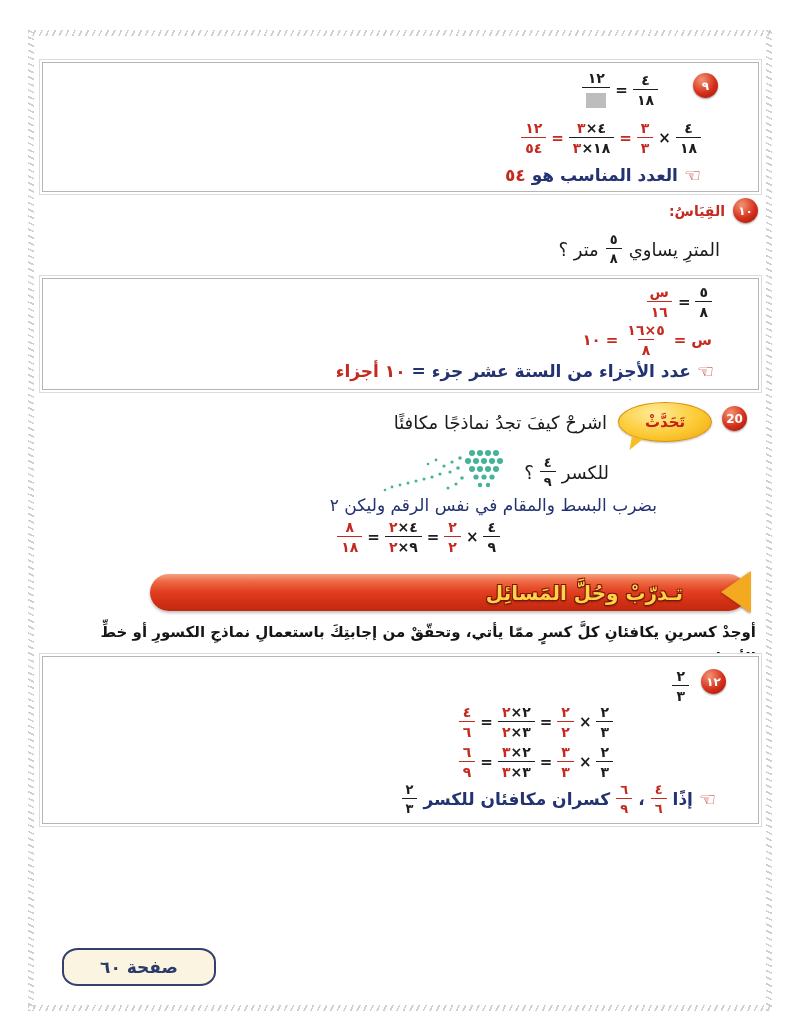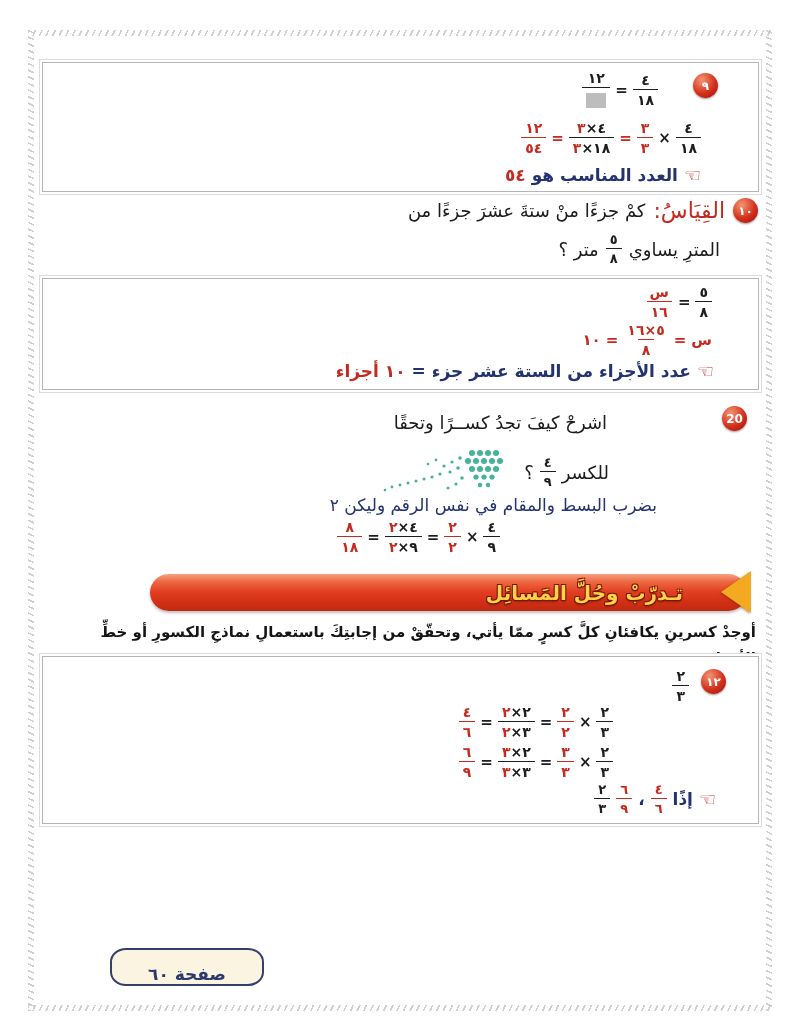--- a/index.html
+++ b/index.html
@@ -48,22 +48,22 @@
           font-size:20px;font-weight:800;color:#ffd24a;letter-spacing:1px;
           text-shadow:1px 1px 0 #7c1605,-1px 1px 0 #7c1605,1px -1px 0 #7c1605,-1px -1px 0 #7c1605,0 2px 2px rgba(0,0,0,.3);}
   .banner-arrow{position:absolute;right:-4px;top:-3px;width:0;height:0;
           border-top:21px solid transparent;border-bottom:21px solid transparent;
           border-right:30px solid #f3aa21;filter:drop-shadow(-1px 1px 1px rgba(120,40,0,.5));}
   .instruction{position:absolute;left:44px;right:44px;top:620px;direction:rtl;text-align:right;
           font-size:15px;font-weight:700;color:#151515;line-height:1.7;}
   .instruction .ref{color:#c52a21;font-size:13px;font-weight:700;}
   .page-badge{position:absolute;left:62px;top:948px;width:150px;height:34px;
           background:#fbf4e1;border:2px solid #33406e;border-radius:16px/14px;
-          display:flex;align-items:flex-end;justify-content:center;
-          font-size:17px;font-weight:bold;color:#2c3a6b;margin-left:48px;}
+          display:flex;align-items:center;justify-content:center;
+          font-size:17px;font-weight:bold;color:#2c3a6b;}
   .wm{position:absolute;}
 </style>
 </head>
 <body>
 
 <div class="page">
   <div class="zz zz-h zz-top"></div>
   <div class="zz zz-h zz-bottom"></div>
   <div class="zz zz-v zz-left"></div>
   <div class="zz zz-v zz-right"></div>
@@ -122,22 +122,21 @@
       <span class="blue">العدد المناسب هو</span>
       <span class="red">٥٤</span>
     </div>
   </div>
 
   <div style="position:absolute;top:198px;right:42px;width:560px;" class="rtl">
     <div style="display:flex;direction:rtl;align-items:center;gap:8px;">
       <div class="badge" style="position:static;">
           <span>١٠</span>
         </div>
-      <span class="red" style="font-size:22px;font-weight:400;">القِيَاسُ:</span>
-      <span class="qtext">كمْ جزءًا منْ ستةَ عشرَ جزءًا من</span>
+      <span class="red" style="font-size:14px;font-weight:700;">القِيَاسُ:</span>
     </div>
     <div style="display:flex;direction:rtl;align-items:center;gap:7px;margin:10px 38px 0 0;">
       <span class="qtext">المترِ يساوي</span>
       <span class="frac dark inline-frac">
         <span class="fn">٥</span>
         <span class="fd">٨</span>
       </span>
       <span class="qtext">متر ؟</span>
     </div>
   </div>
@@ -172,21 +171,24 @@
       <span class="hand">☞</span>
       <span class="blue">عدد الأجزاء من الستة عشر جزء =</span>
       <span class="red">١٠ أجزاء</span>
     </div>
   </div>
 
   <div style="position:absolute;left:42px;top:400px;width:715px;height:162px;">
     <div class="badge" style="top:6px;right:10px;">
         <span>20</span>
       </div>
-    <div class="qtext rtl" style="position:absolute;top:12px;right:150px;">اشرحْ كيفَ تجدُ كســرًا وتحقًا</div>
+    <div class="bubble" style="top:2px;right:45px;">
+        <span>تَحَدَّثْ</span>
+      </div>
+    <div class="qtext rtl" style="position:absolute;top:12px;right:150px;">اشرحْ كيفَ تجدُ نماذجًا مكافئًا</div>
     <div style="position:absolute;top:56px;right:148px;display:flex;direction:rtl;align-items:center;gap:6px;">
       <span class="qtext">للكسر</span>
       <span class="frac dark inline-frac">
         <span class="fn">٤</span>
         <span class="fd">٩</span>
       </span>
       <span class="qtext">؟</span>
     </div>
 
     <svg class="wm" style="top:46px;left:338px;" width="128" height="54" viewBox="0 0 128 54">
@@ -347,20 +349,21 @@
       <span class="blue">إذًا</span>
       <span class="frac red inline-frac">
         <span class="fn">٤</span>
         <span class="fd">٦</span>
       </span>
       <span class="blue">،</span>
       <span class="frac red inline-frac">
         <span class="fn">٦</span>
         <span class="fd">٩</span>
       </span>
+      <span class="blue">كسران مكافئان للكسر</span>
       <span class="frac dark inline-frac">
         <span class="fn">٢</span>
         <span class="fd">٣</span>
       </span>
     </div>
   </div>
 
   <div class="page-badge">
     <span>صفحة ٦٠</span>
   </div>

